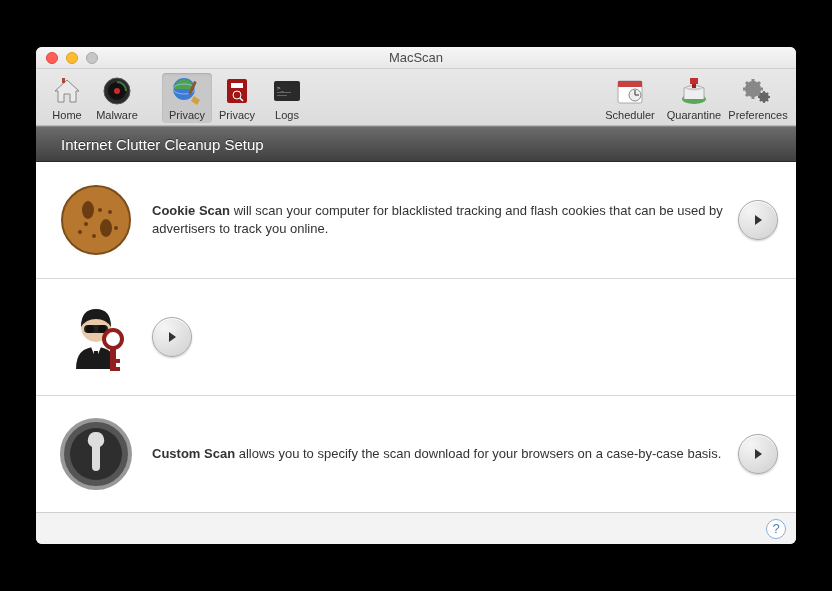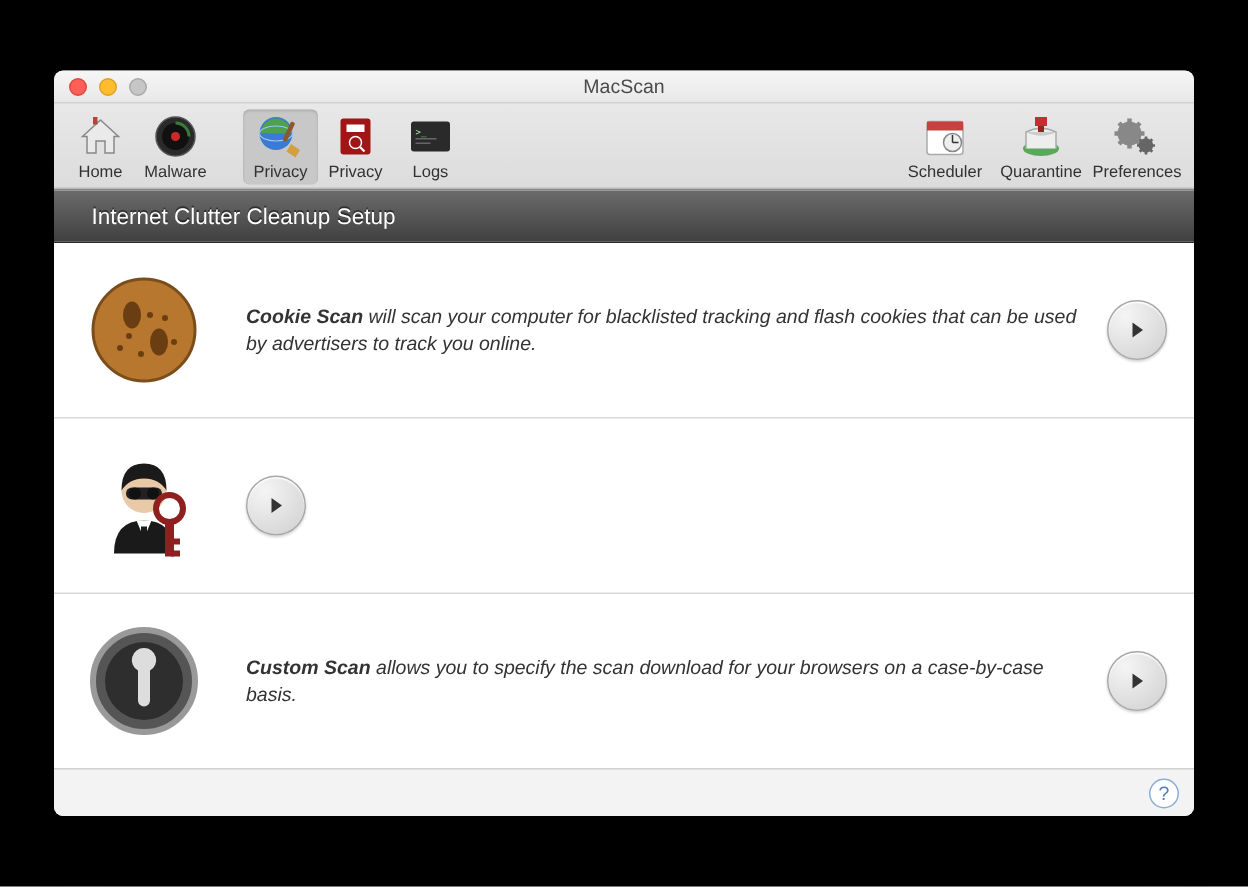--- a/index.html
+++ b/index.html
@@ -89,22 +89,21 @@
   }
 
   .list {
     background: #fff;
   }
   .row {
     display: flex;
     align-items: center;
     padding: 18px 18px 18px 10px;
     border-bottom: 1px solid #d8d8d8;
-    gap: 18px;
-    font-style: italic;
+    gap: 6px;
   }
   .row:last-child { border-bottom: none; }
   .row-icon {
     width: 100px; height: 80px;
     display: flex; align-items: center; justify-content: center;
     flex-shrink: 0;
   }
   .row-text {
     flex: 1;
     font-size: 13px;

